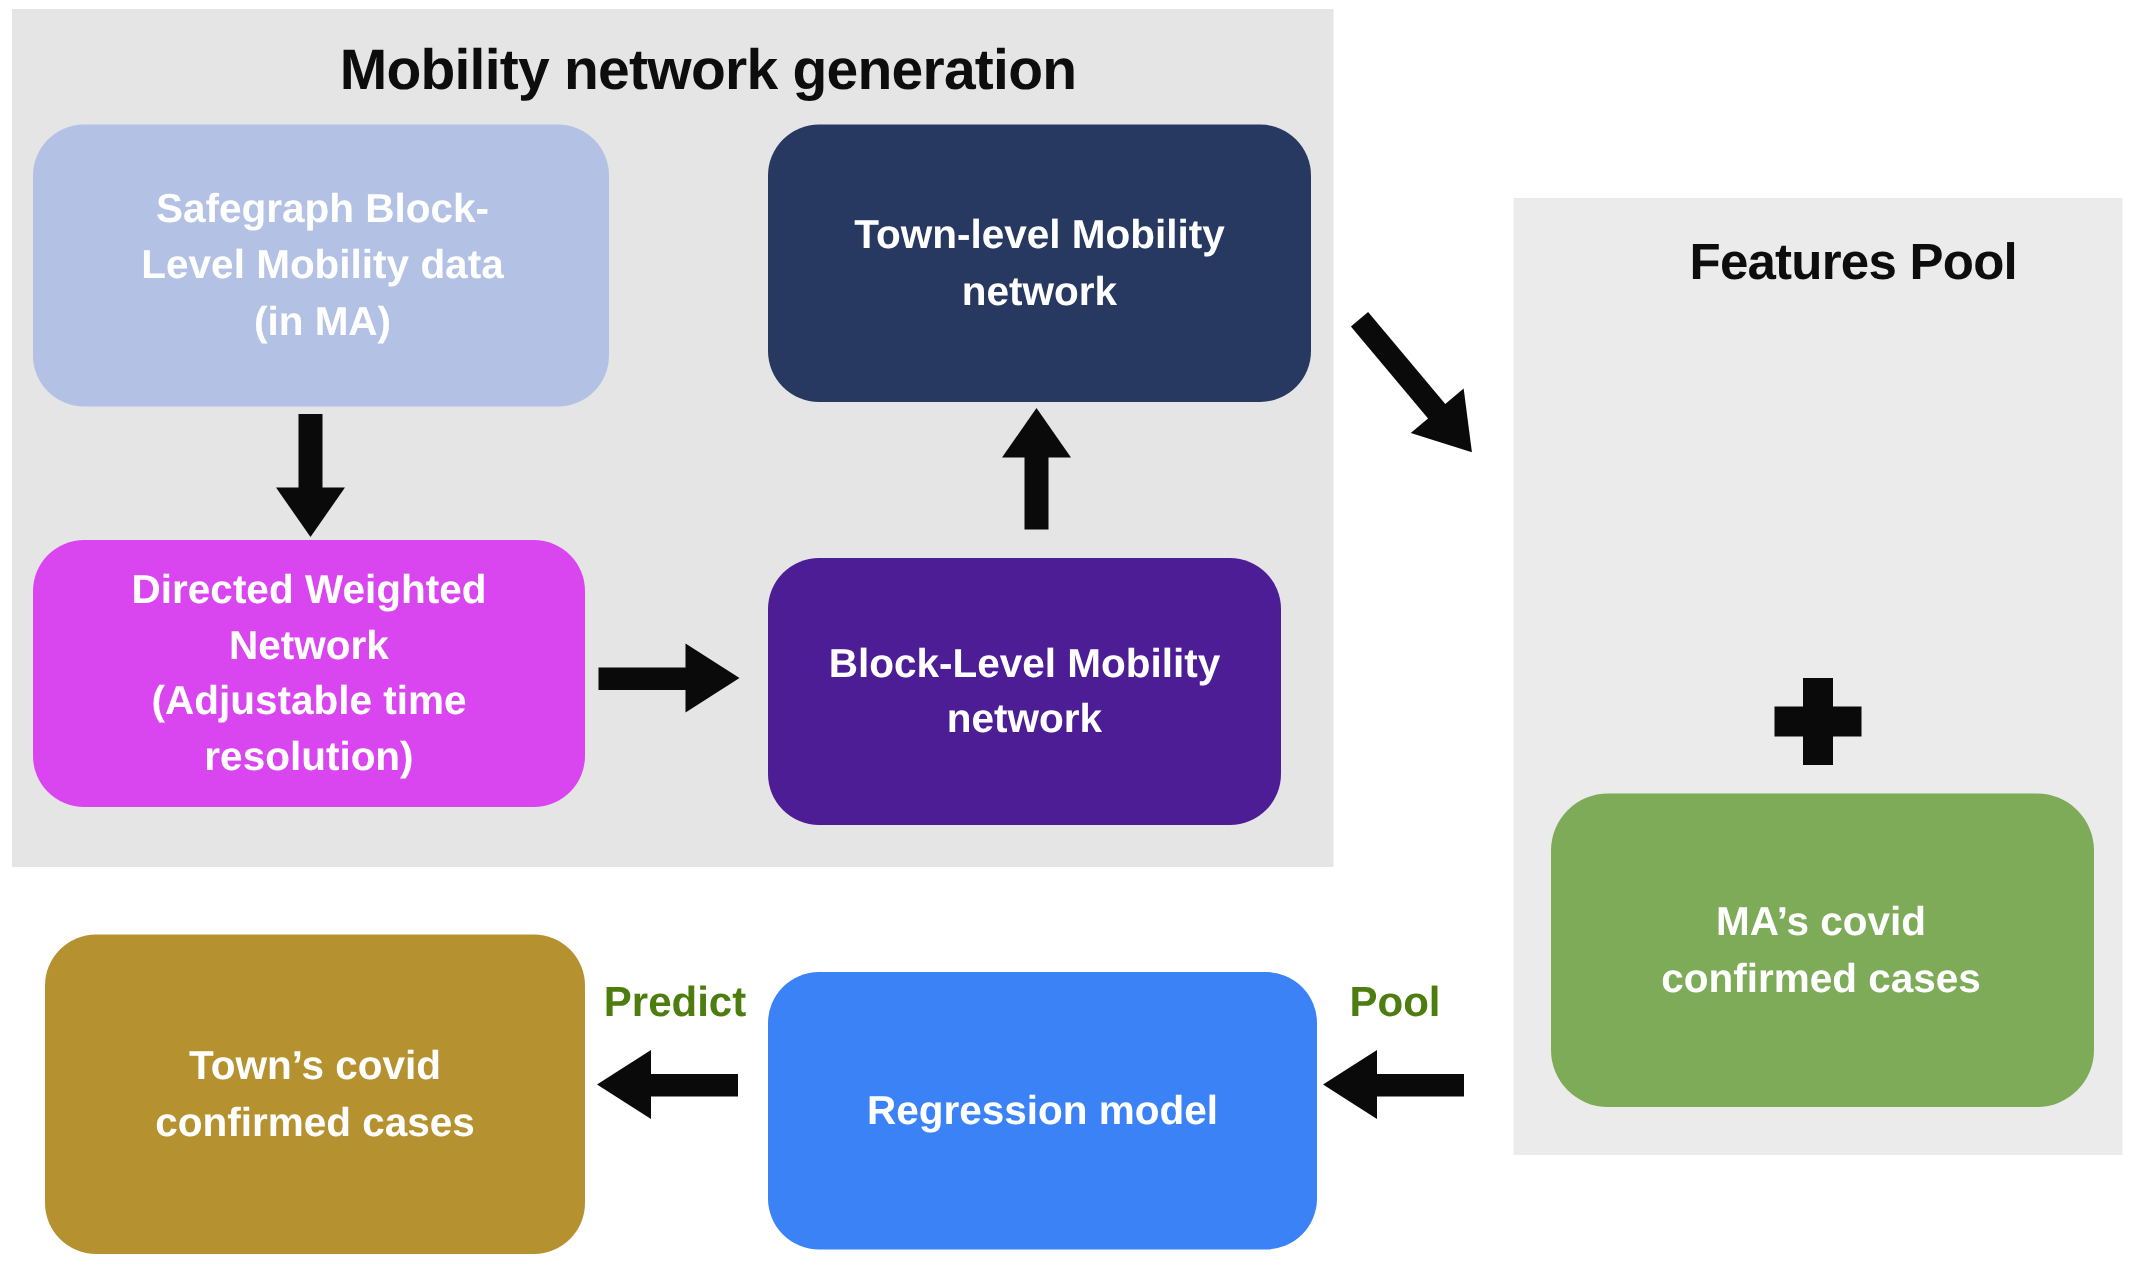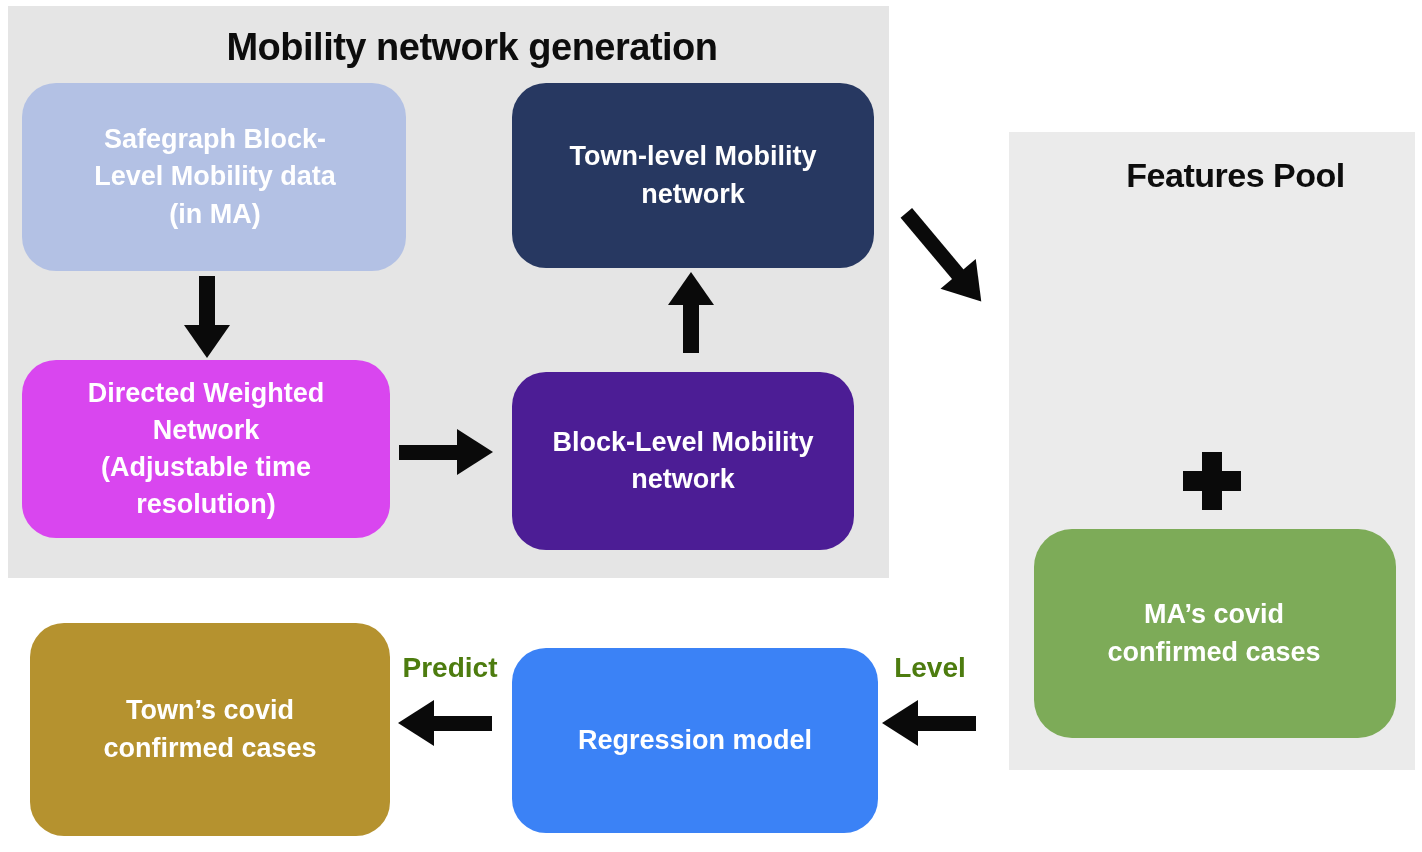--- a/index.html
+++ b/index.html
@@ -105,20 +105,20 @@
 
   <div class="edge-label" style="left:395px;top:652px;">Predict</div>
 
   <div class="arrow arrow-h left" style="left:398px;top:700px;">
     <div class="shaft"></div>
     <div class="tri"></div>
   </div>
 
   <div class="node" style="left: 512px; top: 648px; width: 366px; height: 185px; background: #3b82f6;">Regression model</div>
 
-  <div class="edge-label" style="left:875px;top:652px;">Level</div>
+  <div class="edge-label" style="left:875px;top:652px;">Pool</div>
 
   <div class="arrow arrow-h left" style="left:882px;top:700px;">
     <div class="shaft"></div>
     <div class="tri"></div>
   </div>
 
 </div>
 
 </body></html>

